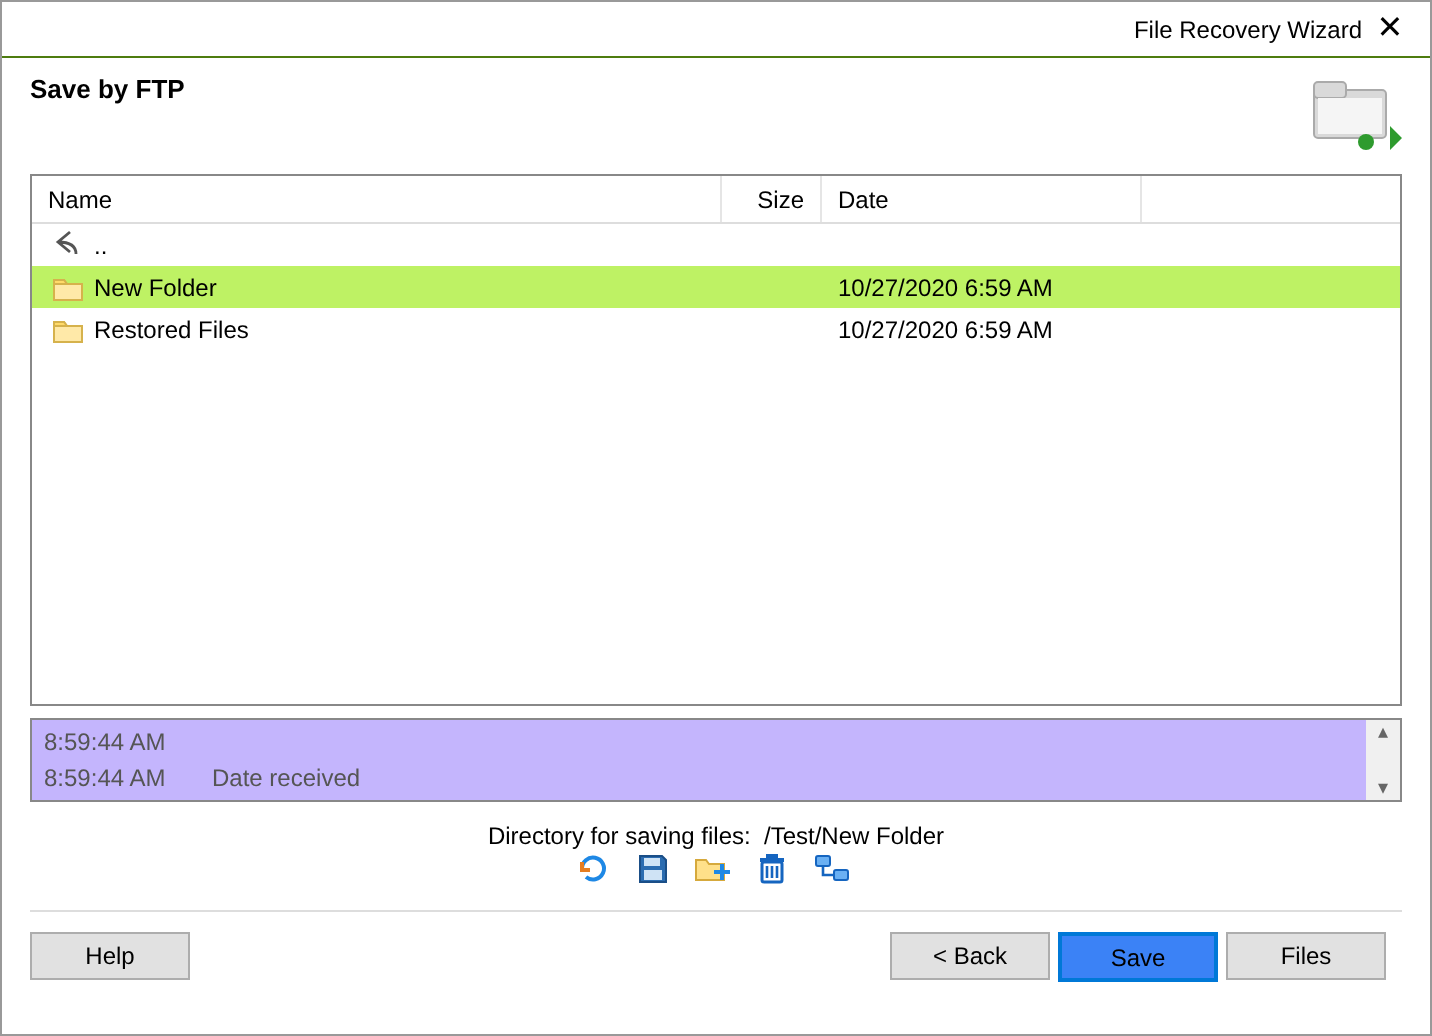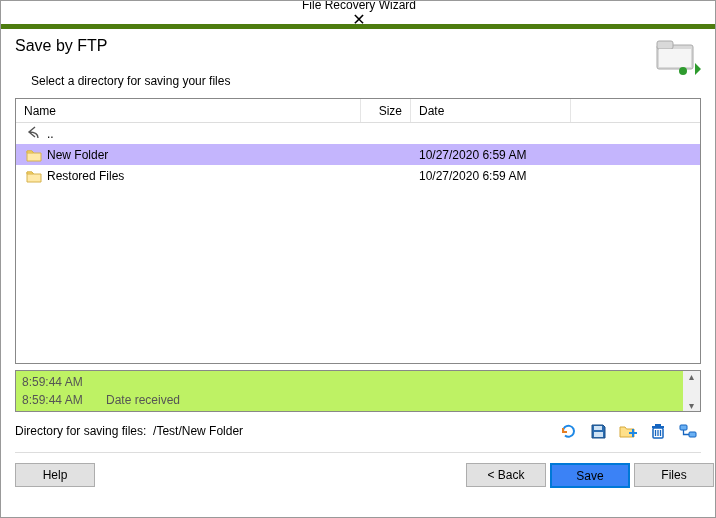--- a/index.html
+++ b/index.html
@@ -10,34 +10,33 @@
     color: #000;
     background: #fff;
     width: 716px;
     height: 518px;
     overflow: hidden;
     border: 1px solid #999;
   }
   .titlebar {
     display: flex;
     align-items: center;
-    justify-content: center;
+    justify-content: flex-end;
     height: 28px;
     padding: 0 6px 0 8px;
-    border-bottom: 5px solid #4d7c0f;
-    flex-direction: column;
+    border-bottom: 1px solid #4d7c0f;
   }
   .titlebar-title { font-size: 12px; }
   .close-x { font-size: 16px; line-height:1; width:28px; text-align:center; cursor:default; font-family: Arial, sans-serif;}
   .header-section {
     display: flex;
     justify-content: space-between;
     padding: 8px 14px 10px 14px;
   }
-  .header-text h2 { margin:0 0 19px 0; font-size: 16px; font-weight: normal;}
+  .header-text h2 { margin:0 0 0 0; font-size: 13px; font-weight: bold;}
   .header-text .subtitle { margin: 0 0 0 16px; font-size: 12px; }
   .header-icon { width:48px; height:40px; }
   .content-area { padding: 0 14px; }
   .file-panel { border:1px solid #888; }
   .col-headers {
     display:flex;
     height: 24px;
     background:#fff;
     border-bottom: 1px solid #ddd;
     align-items: center;
@@ -48,62 +47,63 @@
   .col-size { width: 50px; justify-content:flex-end; }
   .col-date { width: 160px; }
   .col-rest { flex:1; border-right:none !important; }
   .file-list { height: 240px; background:#fff; overflow:auto;}
   .row {
     display:flex;
     align-items:center;
     height: 21px;
     font-size: 12px;
   }
-  .row.selected { background:#c4b5fd; }
+  .row.selected { background:#bef264; }
   .row .cell { padding: 0 8px;}
   .cell-name { width: 345px; display:flex; align-items:center; gap:5px; padding-left:10px !important;}
   .cell-size { width: 50px; text-align:right;}
   .cell-date { width: 160px; }
   .back-arrow { font-size: 14px; }
   .folder-icon { width:16px; height:14px; }
   .log-panel {
     border:1px solid #888;
     margin-top: 6px;
     height: 42px;
     overflow:hidden;
     position:relative;
     font-size: 12px;
     color:#555;
-    background:#bef264;
+    background:#c4b5fd;
   }
   .log-rows { padding: 2px 6px; }
   .log-row { display:flex; gap:14px; line-height:18px;}
   .log-time { width:70px; }
   .log-scroll {
     position:absolute; right:0; top:0; bottom:0; width:17px;
     background:#f0f0f0;
     display:flex; flex-direction:column; justify-content:space-between;
     align-items:center;
     font-size:10px; color:#666;
   }
   .path-row {
     display:flex;
     align-items:center;
     justify-content:space-between;
     margin-top: 10px;
     padding: 0 0 0 0;
+    flex-direction: column;
   }
   .path-text { font-size:12px; }
   .toolbar-icons { display:flex; gap:12px; align-items:center; padding-right:4px;}
   .tb-icon { width:18px; height:18px; display:flex; align-items:center; justify-content:center;}
   .hr { border:none; border-top:1px solid #ddd; margin: 12px 0 10px 0;}
   .button-row {
     display:flex;
     justify-content:space-between;
-    padding: 0 1px 10px 14px;
+    padding: 0 22px 10px 14px;
   }
   .button-row .right { display:flex; gap:4px; }
   button.win {
     width: 80px;
     height: 24px;
     font-family: inherit;
     font-size:12px;
     background: #e1e1e1;
     border:1px solid #adadad;
     cursor: default;
@@ -118,21 +118,20 @@
 <body>
 
 <div class="titlebar">
   <span class="titlebar-title">File Recovery Wizard</span>
   <span class="close-x">✕</span>
 </div>
 
 <div class="header-section">
   <div class="header-text">
     <h2>Save by FTP</h2>
-    <p class="subtitle">Select a directory for saving your files</p>
   </div>
   <div class="header-icon">
     <svg viewBox="0 0 48 40" width="48" height="40">
       <rect x="4" y="8" width="36" height="24" rx="2" fill="#d9d9d9" stroke="#aaa"></rect>
       <rect x="4" y="4" width="16" height="8" rx="2" fill="#d9d9d9" stroke="#aaa"></rect>
       <rect x="6" y="12" width="32" height="18" fill="#f5f5f5"></rect>
       <path d="M30 34 L42 34 L42 26 L48 32 L42 38 L42 34" fill="#2e9b2e"></path>
       <circle cx="30" cy="34" r="4" fill="#2e9b2e"></circle>
     </svg>
   </div>

